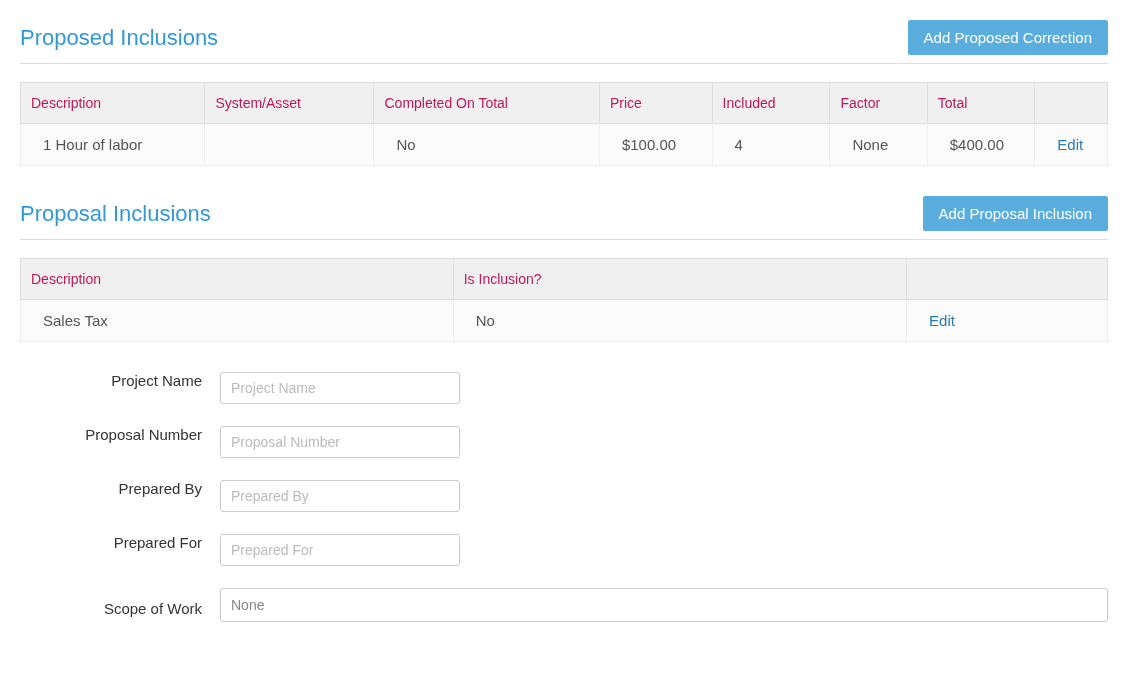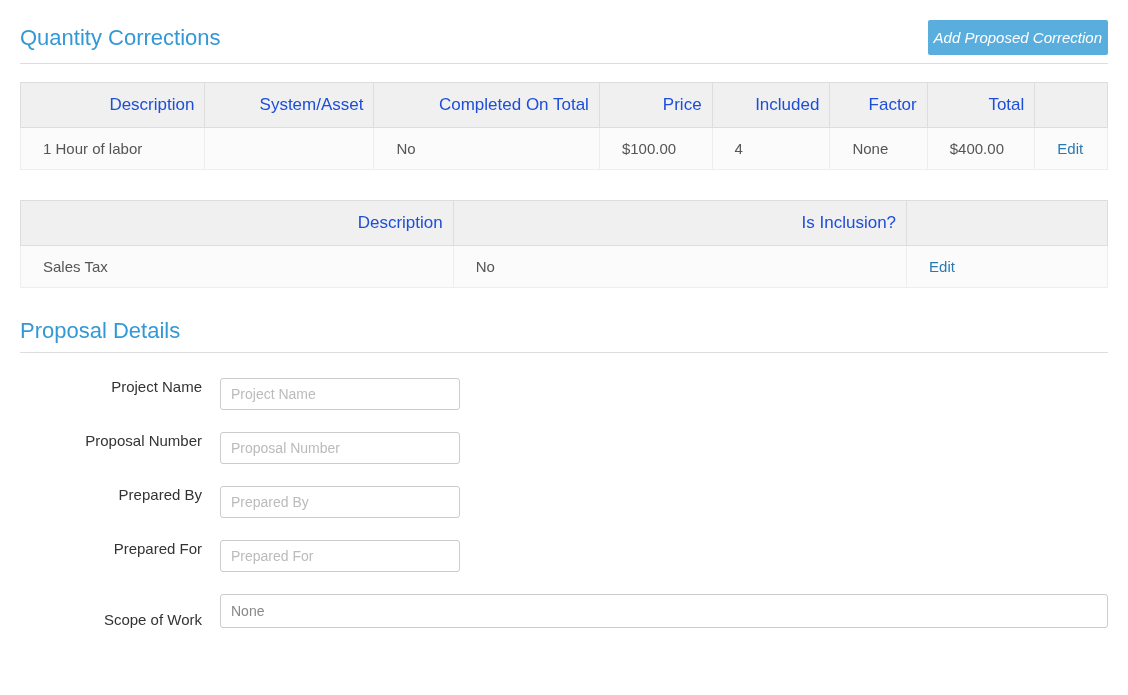--- a/index.html
+++ b/index.html
@@ -28,39 +28,38 @@
     }
     .section-title {
       font-size: 22px;
       font-weight: 400;
       color: #3399d6;
     }
     .btn {
       background: #5aaede;
       color: #fff;
       border: none;
-      padding: 9px 6px;
+      padding: 9px 16px;
       font-size: 15px;
       cursor: pointer;
       border-radius: 2px;
-      font-style: italic;
     }
     table {
       width: 100%;
       border-collapse: collapse;
       border: 1px solid #ddd;
     }
     th {
       background: #f0f0f0;
-      text-align: right;
+      text-align: left;
       font-weight: 400;
-      color: #1d4ed8;
+      color: #be185d;
       padding: 12px 10px;
       border: 1px solid #ddd;
-      font-size: 17px;
+      font-size: 14px;
     }
     td {
       padding: 12px 22px;
       border: 1px solid #eee;
       background: #fbfbfb;
       color: #555;
       font-size: 15px;
     }
     .link {
       color: #2a7ab0;
@@ -115,21 +114,21 @@
     .corrections-table col.c8 { width: 70px; }
     .inclusions-table col.i1 { width: 420px; }
     .inclusions-table col.i2 { width: 440px; }
     .inclusions-table col.i3 { width: 195px; }
   </style>
 </head>
 <body>
 
 <div class="section">
   <div class="section-header">
-    <h2 class="section-title">Quantity Corrections</h2>
+    <h2 class="section-title">Proposed Inclusions</h2>
     <button class="btn">Add Proposed Correction</button>
   </div>
   <table class="corrections-table">
     <colgroup>
       <col class="c1">
         <col class="c2">
         <col class="c3">
         <col class="c4">
         <col class="c5">
         <col class="c6">
@@ -157,20 +156,24 @@
         <td>4</td>
         <td>None</td>
         <td>$400.00</td>
         <td><span class="link">Edit</span></td>
       </tr>
     </tbody>
   </table>
 </div>
 
 <div class="section">
+  <div class="section-header">
+    <h2 class="section-title">Proposal Inclusions</h2>
+    <button class="btn">Add Proposal Inclusion</button>
+  </div>
   <table class="inclusions-table">
     <colgroup>
       <col class="i1">
         <col class="i2">
         <col class="i3">
     </colgroup>
     <thead>
       <tr>
         <th>Description</th>
         <th>Is Inclusion?</th>
@@ -181,23 +184,20 @@
       <tr>
         <td>Sales Tax</td>
         <td>No</td>
         <td><span class="link">Edit</span></td>
       </tr>
     </tbody>
   </table>
 </div>
 
 <div class="section">
-  <div class="details-section-header">
-    <h2 class="section-title">Proposal Details</h2>
-  </div>
 
   <div class="form-row">
     <label class="form-label">Project Name</label>
     <input type="text" class="form-input" placeholder="Project Name" style="">
   </div>
 
   <div class="form-row">
     <label class="form-label">Proposal Number</label>
     <input type="text" class="form-input" placeholder="Proposal Number" style="">
   </div>
@@ -205,17 +205,17 @@
   <div class="form-row">
     <label class="form-label">Prepared By</label>
     <input type="text" class="form-input" placeholder="Prepared By" style="">
   </div>
 
   <div class="form-row">
     <label class="form-label">Prepared For</label>
     <input type="text" class="form-input" placeholder="Prepared For" style="">
   </div>
 
-  <div class="form-row" style="align-items:flex-end;">
+  <div class="form-row" style="align-items:center;">
     <label class="form-label" style="padding-top:6px;">Scope of Work</label>
     <div class="form-textarea">None</div>
   </div>
 </div>
 
 </body></html>

